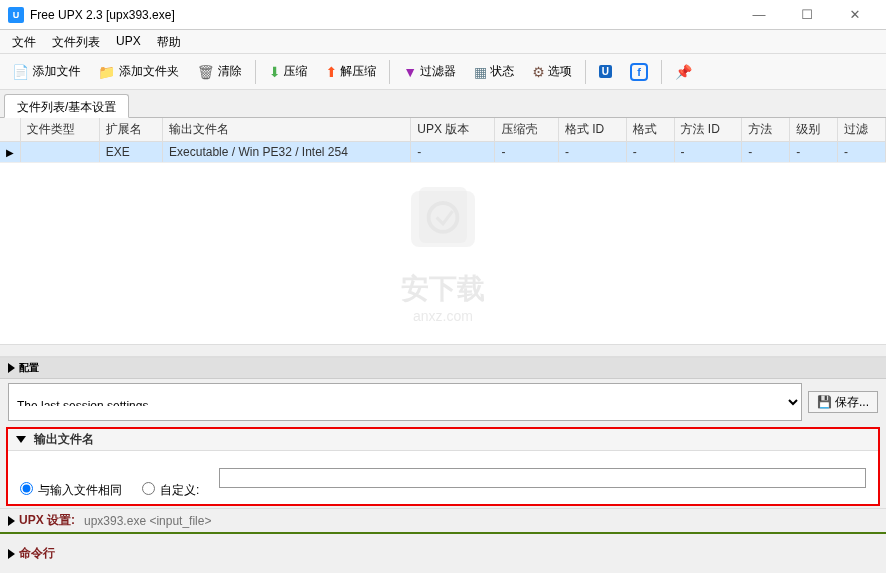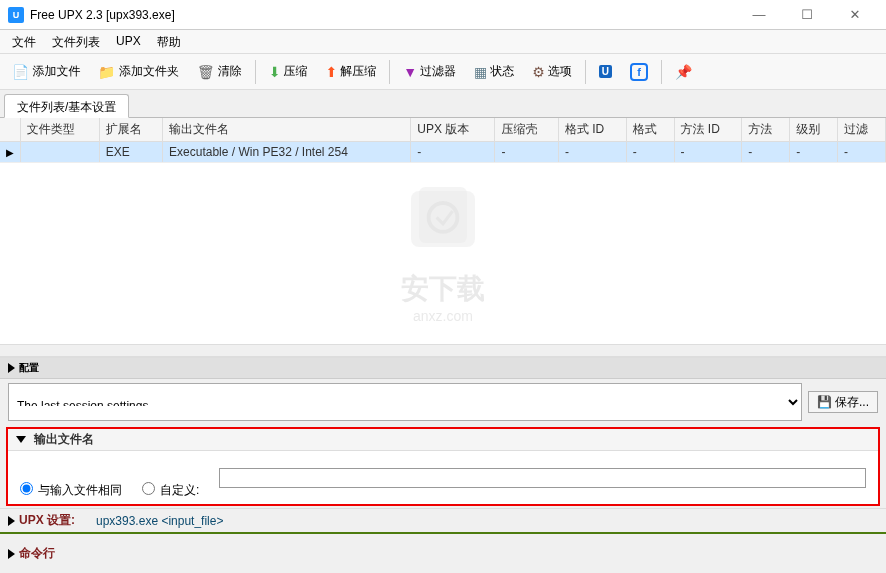--- a/index.html
+++ b/index.html
@@ -322,22 +322,21 @@
       font-weight: bold;
       font-size: 12px;
       color: #7f1d1d;
       min-width: 70px;
       display: flex;
       align-items: center;
       gap: 4px;
     }
     .upx-cmd {
       font-size: 12px;
-      color: #0c4a6e;
-      margin-left: 12px;
+      color: #737373;
     }
 
     
     .cmdline-section {
       display: flex;
       align-items: flex-end;
       padding: 11px 8px;
       gap: 6px;
       border-top: 2px solid #4d7c0f;
     }

